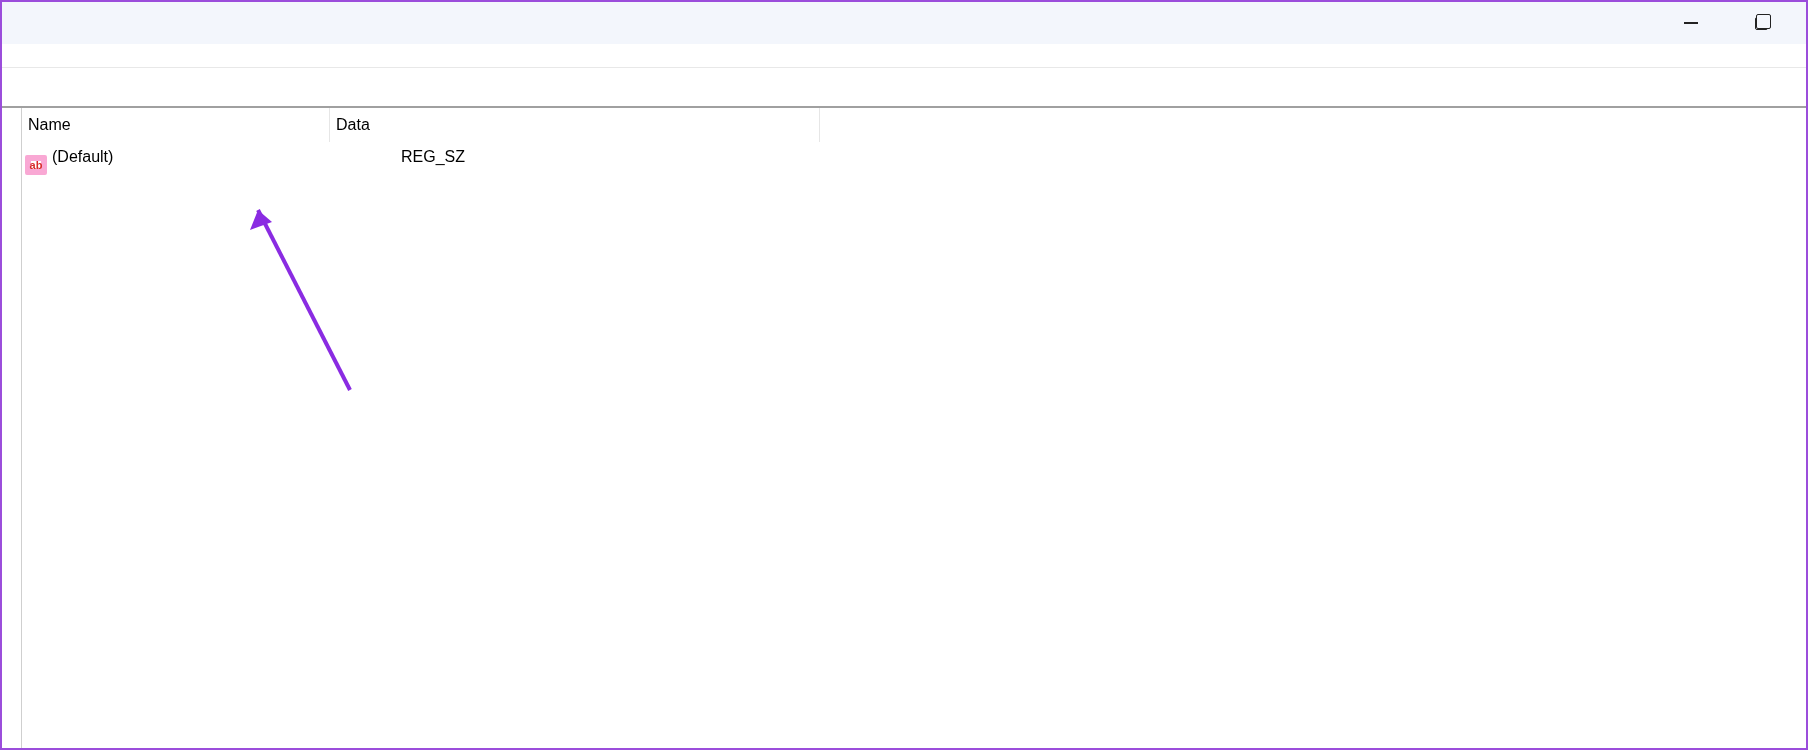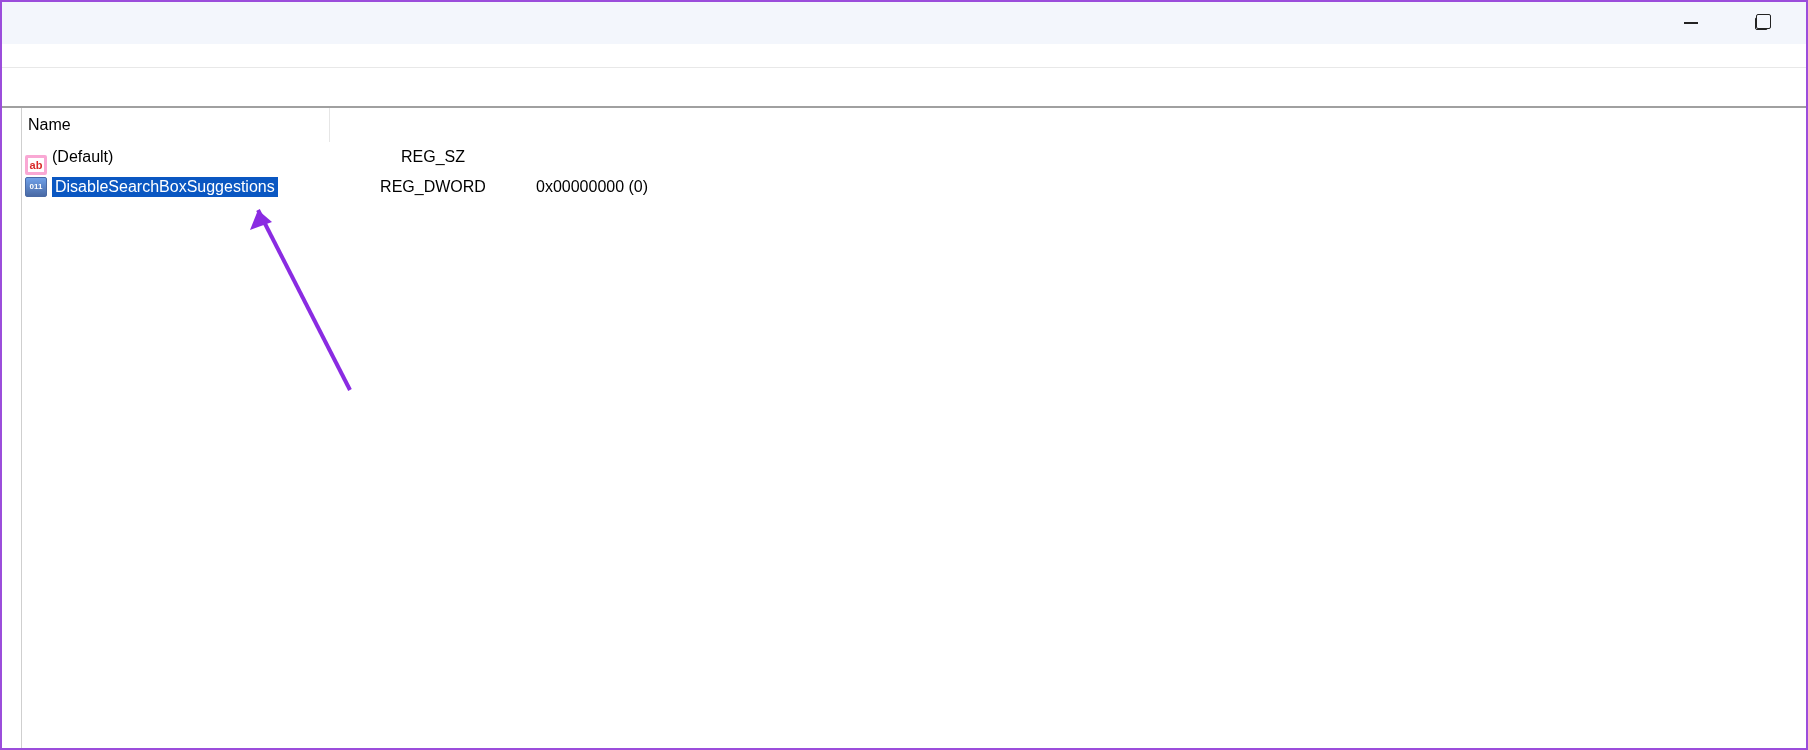--- a/index.html
+++ b/index.html
@@ -30,21 +30,21 @@
   .htype { width:200px; }
   .hdata { width:490px; }
 
   .rows { }
   .row { height:30px; display:flex; align-items:center; }
   .cell-name { width:308px; display:flex; align-items:center; padding-left:2px; gap:4px;}
   .cell-type { width:200px; padding-left:6px;text-align:center;}
   .cell-data { width:490px; padding-left:6px;}
 
   .ricon { width:24px; height:22px; display:flex; align-items:center; justify-content:center; }
-  .sz-ico { width:22px; height:20px; border:3px solid #f9a8d4; border-radius:2px; display:flex; align-items:center; justify-content:center; font-size:11px; font-weight:700; color:#d82a2a; background:#fff;margin-top:15px;}
+  .sz-ico { width:22px; height:20px; border:6px solid #f9a8d4; border-radius:2px; display:flex; align-items:center; justify-content:center; font-size:11px; font-weight:700; color:#d82a2a; background:#fff;margin-top:15px;}
   .dw-ico { width:22px; height:20px; border:1px solid #4a6aa5; border-radius:2px; background:linear-gradient(#6fa0e8,#4a6aa5); display:flex; align-items:center; justify-content:center; font-size:8px; font-weight:700; color:#fff; line-height:1;}
   .selname { background:#0a57c2; color:#fff; padding:1px 3px;}
 
   
   .arrow { position:absolute; pointer-events:none; }
 </style>
 </head>
 <body>
 
 <div class="titlebar">
@@ -59,40 +59,31 @@
 <div class="addrbar"></div>
 <div class="split"></div>
 
 <div class="tree">
     <div class="tree-inner"></div>
   </div>
 
 <div class="listview">
   <div class="headers">
     <div class="hcell hname">Name</div>
+    <div class="hcell hdata">Data</div>
   </div>
   <div class="rows" id="rows">
       <div class="row">
         <div class="cell-name">
           <div class="ricon">
             <div class="sz-ico">ab</div>
           </div>
           <span>(Default)</span>
         </div>
         <div class="cell-type">REG_SZ</div>
-      </div>
-      <div class="row">
-        <div class="cell-name">
-          <div class="ricon">
-            <div class="dw-ico">011</div>
-          </div>
-          <span class="selname">DisableSearchBoxSuggestions</span>
-        </div>
-        <div class="cell-type">REG_DWORD</div>
-        <div class="cell-data">0x00000000 (0)</div>
       </div>
     </div>
 </div>
 
 <svg class="arrow" style="left:240px; top:190px;" width="140" height="220">
   <defs></defs>
   <line x1="110" y1="200" x2="18" y2="20" stroke="#8a2be2" stroke-width="4"></line>
   <polygon points="18,20 10,40 32,32" fill="#8a2be2"></polygon>
 </svg>
 

